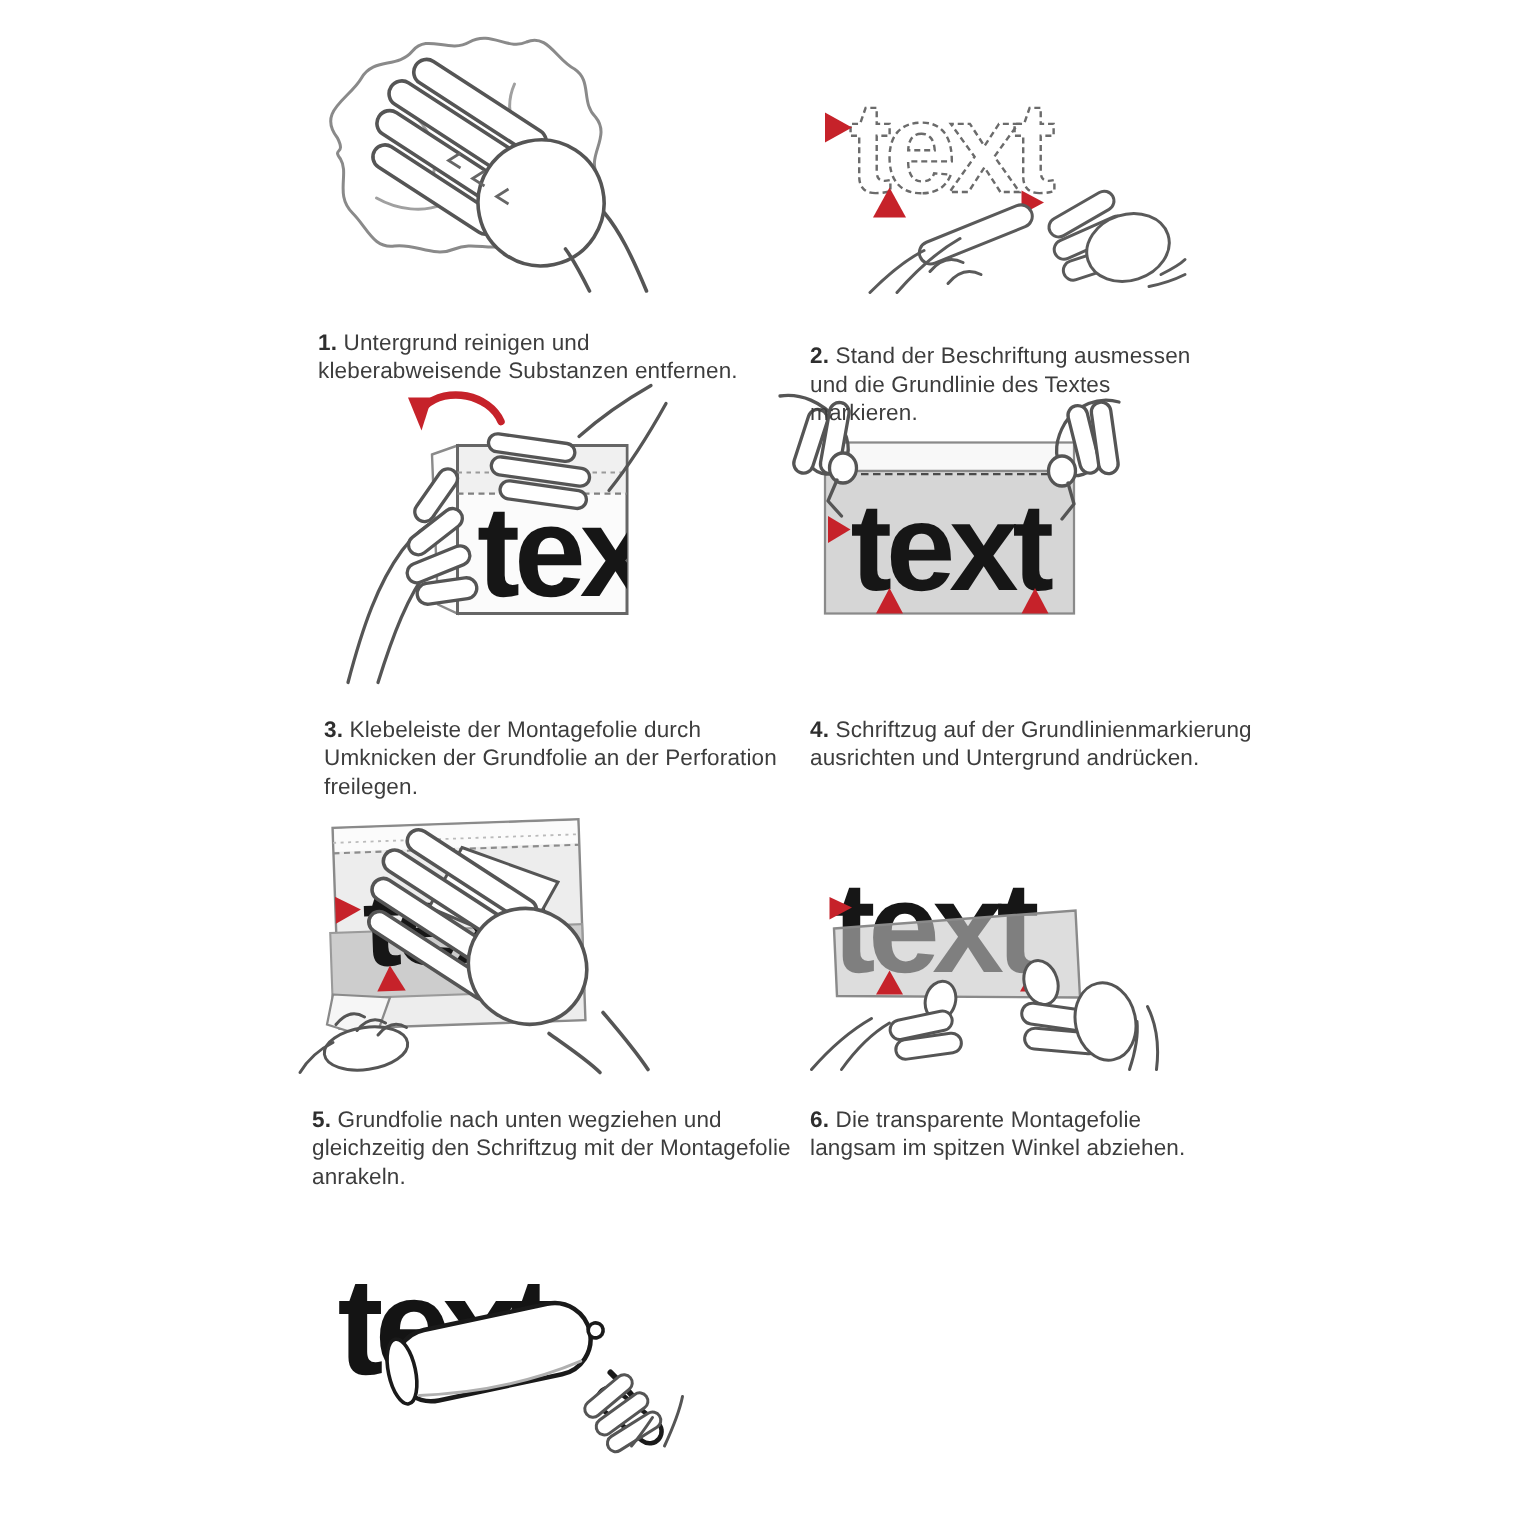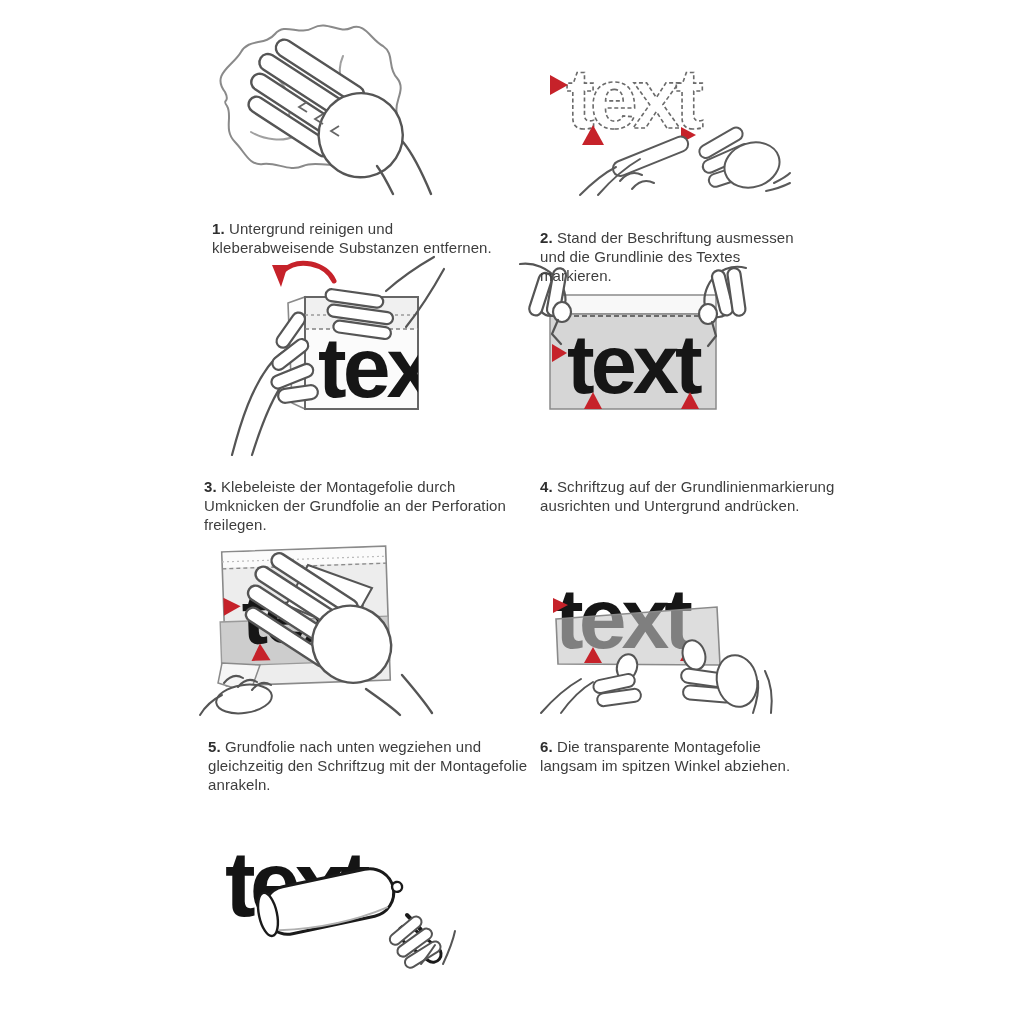--- a/index.html
+++ b/index.html
@@ -259,21 +259,21 @@
   </div>
 
   <p class="caption" style="left:196px;top:203px;width:300px">
     <b>1.</b>
     <span>Untergrund reinigen und kleberabweisende Substanzen entfernen.</span>
   </p>
   <p class="caption" style="left:524px;top:212px;width:270px">
     <b>2.</b>
     <span>Stand der Beschriftung ausmessen und die Grundlinie des Textes markieren.</span>
   </p>
-  <p class="caption" style="left:188px;top:461px;width:320px">
+  <p class="caption" style="left:200px;top:461px;width:320px">
     <b>3.</b>
     <span>Klebeleiste der Montagefolie durch Umknicken der Grundfolie an der Perforation freilegen.</span>
   </p>
   <p class="caption" style="left:524px;top:461px;width:295px">
     <b>4.</b>
     <span>Schriftzug auf der Grundlinienmarkierung ausrichten und Untergrund andrücken.</span>
   </p>
   <p class="caption" style="left:192px;top:721px;width:345px">
     <b>5.</b>
     <span>Grundfolie nach unten wegziehen und gleichzeitig den Schriftzug mit der Montagefolie anrakeln.</span>

